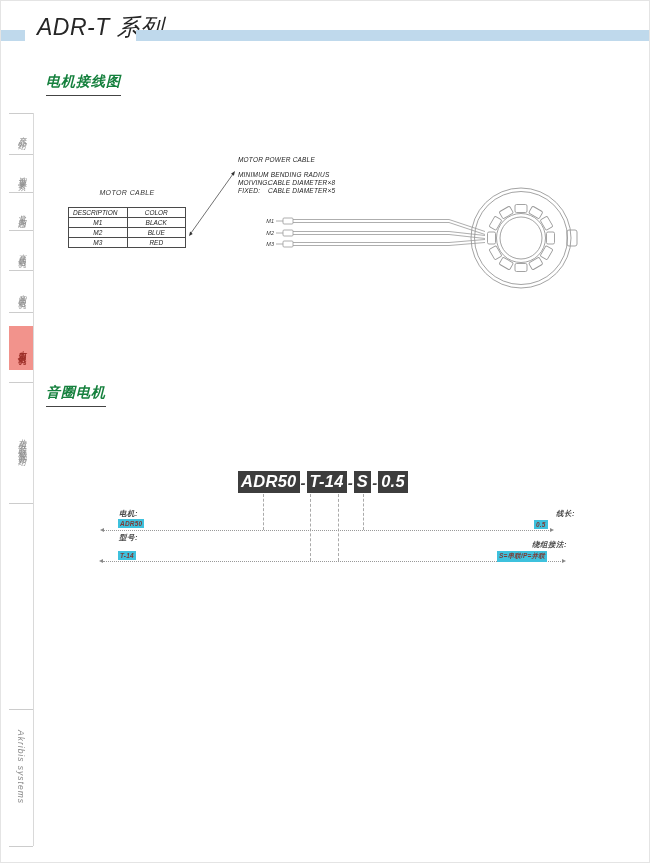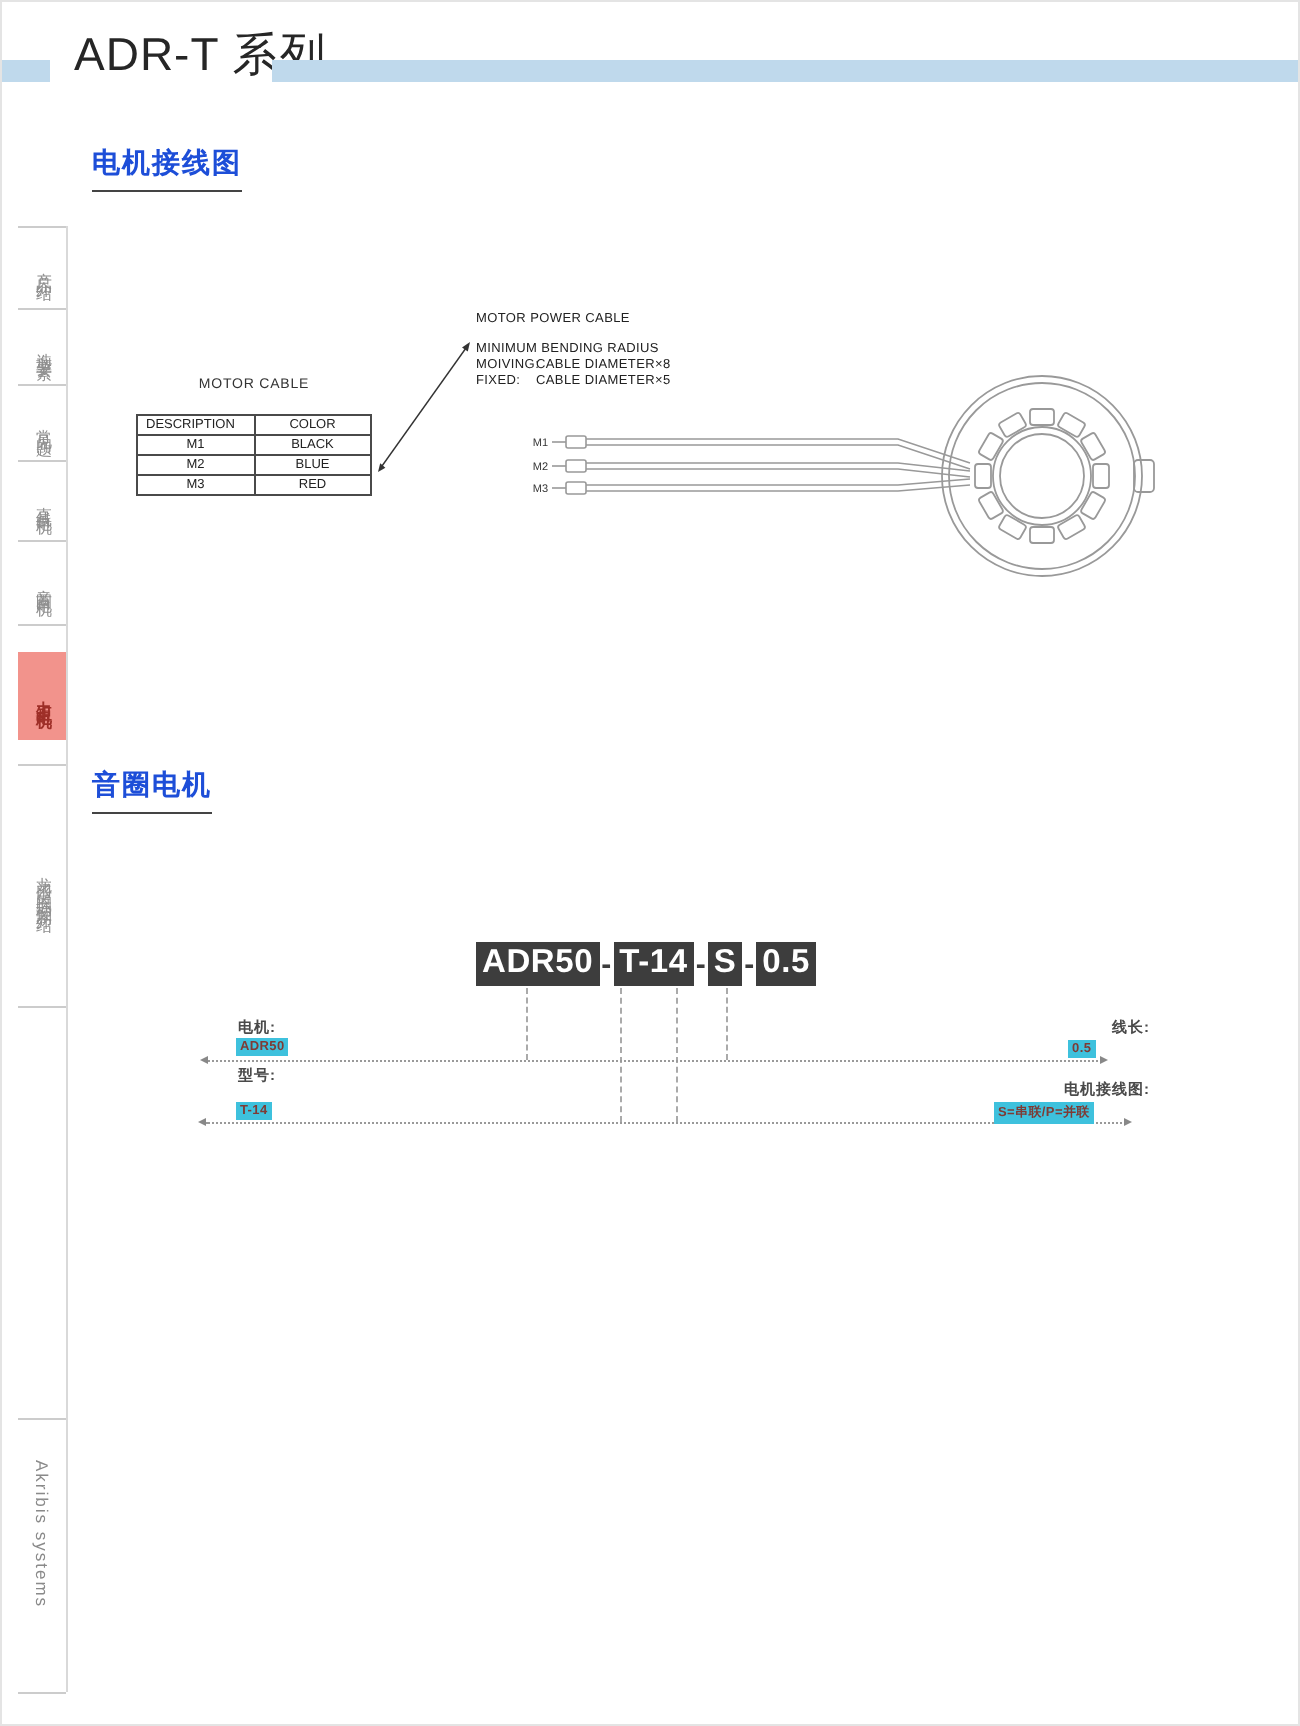--- a/index.html
+++ b/index.html
@@ -1,18 +1,18 @@
 <!DOCTYPE html>
 <html><head>
 <meta charset="utf-8">
 <style>
   * { margin:0; padding:0; box-sizing:border-box; }
   html,body { width:650px; height:863px; }
   body { font-family:"Liberation Sans", sans-serif; background:#fff; position:relative; }
-  .page { position:absolute; inset:0; background:#fff; border:1px solid #e4e4e4; overflow:hidden; }
+  .page { position:absolute; inset:0; background:#fff; border:1px solid #e4e4e4; overflow:hidden;font-style:italic; }
 
   
   .hbar { position:absolute; top:29px; height:11px; background:#BFD9EC; }
   .hbar-left { left:0; width:24px; }
   .hbar-right { left:135px; right:0; }
   .page-title { position:absolute; left:36px; top:11px; font-size:23px; color:#262626; letter-spacing:0.5px; }
 
   
   .tabs { position:absolute; left:8px; top:112px; width:24px; }
   .tab { border-top:1px solid #ccc; display:flex; align-items:center; justify-content:center; }
@@ -21,21 +21,21 @@
   .t1{height:41px}.t2{height:38px}.t3{height:38px}.t4{height:40px}.t5{height:42px}.t6{height:70px}.t7{height:122px}
   .tab.active span { background:#F2938C; color:#9E2F28; width:24px; height:44px;
     display:flex; align-items:center; justify-content:center; font-weight:bold; }
   .side-rule { position:absolute; left:32px; top:112px; height:733px; width:0; border-left:1px solid #d9d9d9; }
   .side-sep { position:absolute; left:8px; width:24px; border-top:1px solid #ccc; }
   .sep-a { top:708px; } .sep-b { top:845px; }
   .brand-vert { position:absolute; left:15px; top:729px; writing-mode:vertical-rl;
     font-size:8.5px; color:#8a8a8a; letter-spacing:1px; }
 
   
-  .sec-heading { position:absolute; left:45px; font-size:14px; font-weight:bold; color:#1d4ed8;
+  .sec-heading { position:absolute; left:45px; font-size:14px; font-weight:bold; color:#15803d;
     letter-spacing:1px; padding-bottom:4px; border-bottom:1.5px solid #444; }
   .h-wiring { top:72px; } .h-ordering { top:383px; }
 
   
   .tbl-title { position:absolute; left:67px; top:188px; width:118px; text-align:center;
     font-size:7px; color:#333; letter-spacing:0.4px; }
   table.cable { position:absolute; left:67px; top:206px; width:118px; border-collapse:collapse; table-layout:fixed; }
   .cable th, .cable td { border:1px solid #4a4a4a; font-size:6.5px; font-weight:normal; color:#222;
     height:10px; text-align:center; padding:0 2px; }
   .cable th.desc { text-align:left; padding-left:4px; }
@@ -242,16 +242,16 @@
 
   <div class="co-label co-motor-l">电机:</div>
   <div class="badge co-motor-b">ADR50</div>
 
   <div class="co-label co-model-l">型号:</div>
   <div class="badge co-model-b">T-14</div>
 
   <div class="co-label co-len-l">线长:</div>
   <div class="badge co-len-b">0.5</div>
 
-  <div class="co-label co-wind-l">电机接线图:</div>
+  <div class="co-label co-wind-l">绕组接法:</div>
   <div class="badge co-wind-b">S=串联/P=并联</div>
 
 </div>
 
 </body></html>

